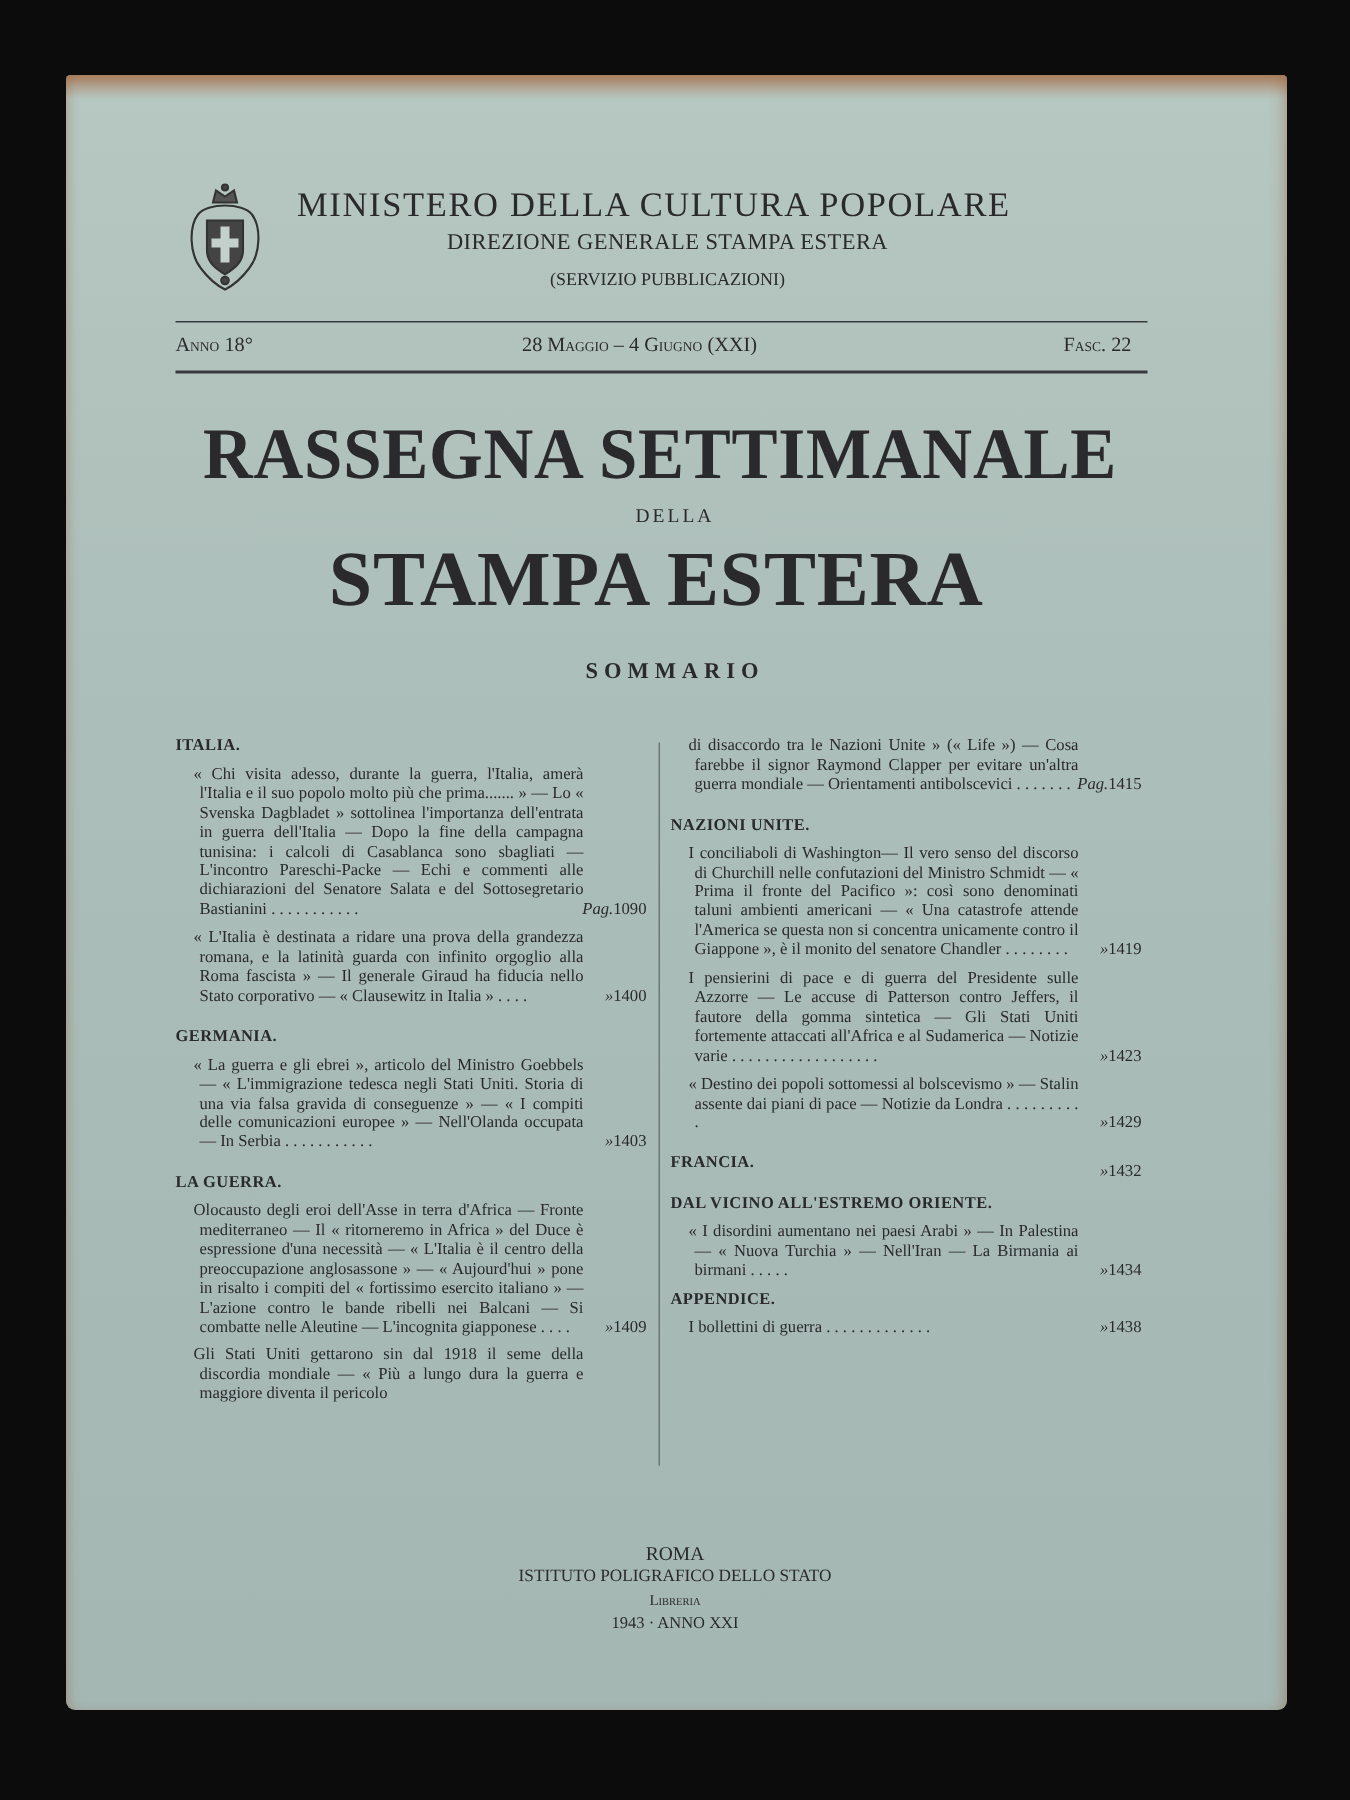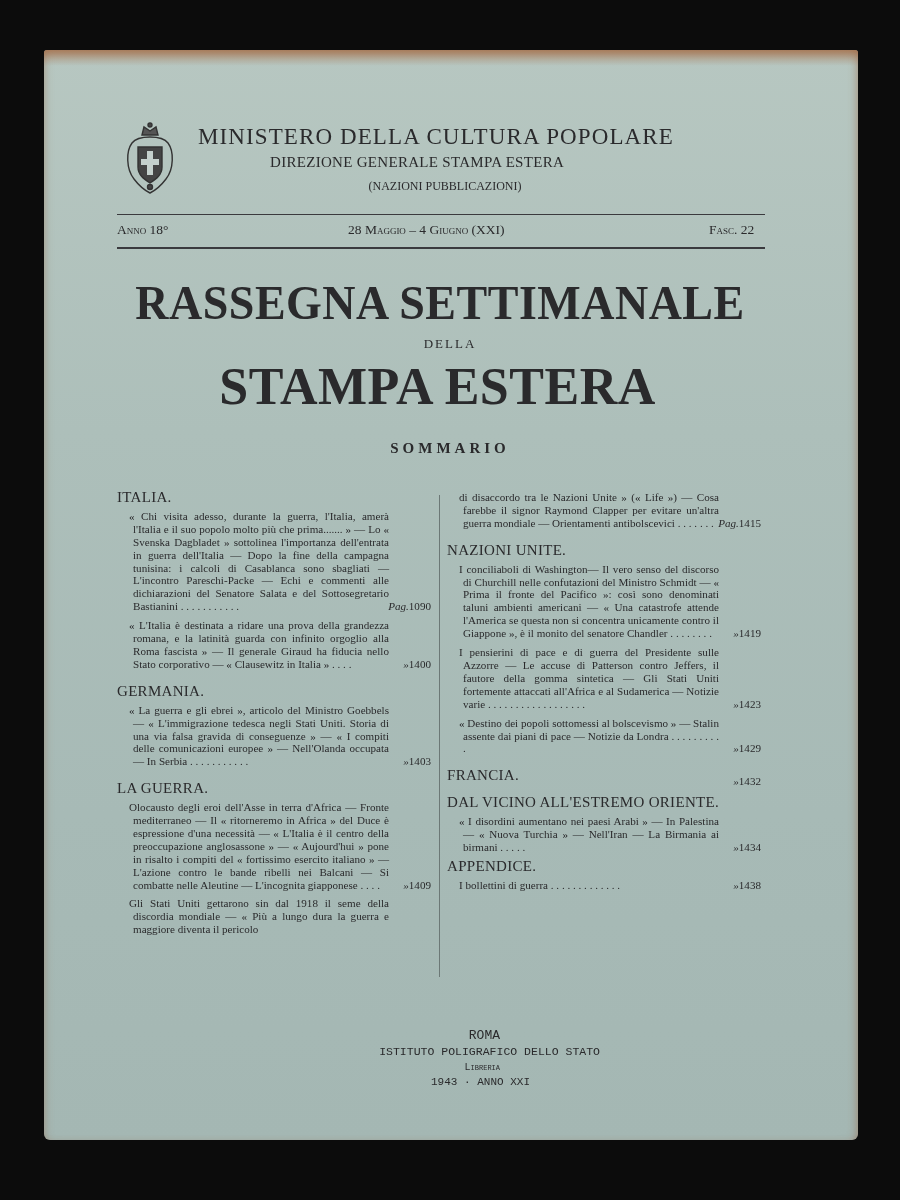--- a/index.html
+++ b/index.html
@@ -26,21 +26,21 @@
     border-radius: 3px 3px 0 0;
   }
   .abs { position: absolute; }
   .crest { left: 122px; top: 121px; width: 56px; height: 74px; }
   .ministry {
     left: 198px; top: 124px; width: 490px;
     font-family: "Liberation Serif", serif; font-size: 23px; letter-spacing: 1.1px;
     text-align: left; white-space: nowrap;
   }
   .direzione {
-    left: 270px; top: 154px; width: 350px; 
+    left: 270px; top: 154px; width: 350px; text-align: center;
     font-family: "Liberation Serif", serif; font-size: 15px; letter-spacing: 0.3px; white-space: nowrap;
   }
   .servizio {
     left: 300px; top: 179px; width: 290px; text-align: center;
     font-family: "Liberation Serif", serif; font-size: 12px; white-space: nowrap;
   }
   .rule { background: #3a3a3e; height: 1px; }
   .rule1 { left: 117px; top: 214px; width: 648px; }
   .rule2 { left: 117px; top: 247px; width: 648px; height: 2px; }
   .meta { top: 222px; font-family: "Liberation Serif", serif; font-size: 13.5px; white-space: nowrap; font-variant: small-caps; }
@@ -61,27 +61,27 @@
     font-family: "Liberation Serif", serif; font-weight: bold; font-size: 52px; letter-spacing: 0.5px; white-space: nowrap;
   }
   .sommario {
     left: 360px; top: 440px; width: 180px; text-align: center;
     font-family: "Liberation Serif", serif; font-weight: bold; font-size: 15px; letter-spacing: 4px;
   }
   .col-divider { left: 439px; top: 495px; width: 1px; height: 482px; background: #6c7876; }
   .col { position: absolute; font-family: "Liberation Serif", serif; font-size: 11.1px; line-height: 12.9px; }
   .col-left { left: 117px; top: 491px; width: 318px; }
   .col-right { left: 447px; top: 491px; width: 318px; }
-  .sec { font-size: 15px; font-weight: normal; letter-spacing: 0.3px; margin: 0 0 6px 0; }
+  .sec { font-size: 11px; font-weight: bold; letter-spacing: 0.3px; margin: 0 0 6px 0; }
   .entry { position: relative; margin: 0 0 6px 0; }
   .entry .txt { padding-left: 12px; text-indent: -4px; margin-left: 4px; width: 256px; text-align: justify; }
   .entry .pg { position: absolute; right: 4px; bottom: 0; white-space: nowrap; }
   .entry .pg i { margin-right: 0; }
   .gap { height: 8px; }
-  .footer { font-family: Liberation Mono, monospace; text-align: right; white-space: nowrap; }
+  .footer { font-family: Liberation Serif, serif; text-align: center; white-space: nowrap; }
   .f-roma { left: 400px; top: 1028px; width: 100px; font-size: 13px; }
   .f-ist { left: 300px; top: 1045px; width: 300px; font-size: 11.5px; }
   .f-lib { left: 400px; top: 1062px; width: 100px; font-size: 10px; font-variant: small-caps; }
   .f-year { left: 370px; top: 1076px; width: 160px; font-size: 11px; }
 </style>
 </head>
 <body>
 
 <div class="page">
 </div>
@@ -92,21 +92,21 @@
     <circle cx="28" cy="4" r="2" fill="#444"></circle>
     <path d="M10 22 C4 30 4 48 12 58 C18 66 24 70 28 72 C32 70 38 66 44 58 C52 48 52 30 46 22 C40 14 16 14 10 22 Z"></path>
     <path d="M16 26 L40 26 L40 46 C40 54 34 58 28 62 C22 58 16 54 16 46 Z" fill="#444"></path>
     <path d="M25 30 L31 30 L31 38 L37 38 L37 44 L31 44 L31 54 L25 54 L25 44 L19 44 L19 38 L25 38 Z" fill="#c4d0cc" stroke="none"></path>
     <circle cx="28" cy="66" r="2.5" fill="#444"></circle>
   </g>
 </svg>
 
 <div class="abs ministry">MINISTERO DELLA CULTURA POPOLARE</div>
 <div class="abs direzione">DIREZIONE GENERALE STAMPA ESTERA</div>
-<div class="abs servizio">(NAZIONI PUBBLICAZIONI)</div>
+<div class="abs servizio">(SERVIZIO PUBBLICAZIONI)</div>
 
 <div class="abs rule rule1"></div>
 <div class="abs meta anno">Anno 18°</div>
 <div class="abs meta date">28 Maggio – 4 Giugno (XXI)</div>
 <div class="abs meta fasc">Fasc. 22</div>
 <div class="abs rule rule2"></div>
 
 <div class="abs title1">RASSEGNA SETTIMANALE</div>
 <div class="abs della">DELLA</div>
 <div class="abs title2">STAMPA ESTERA</div>

